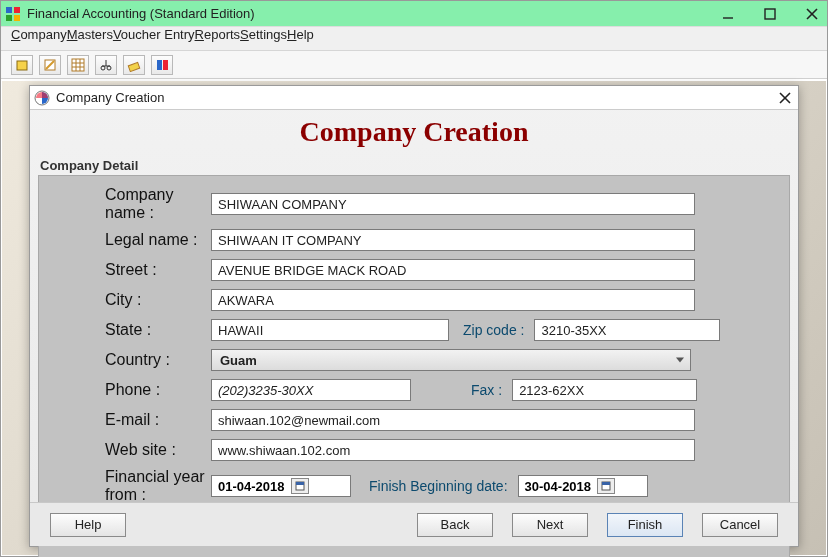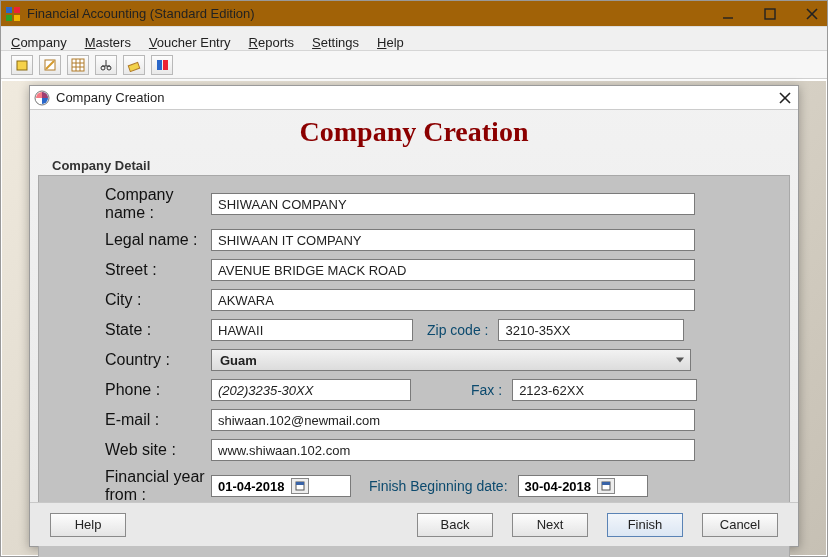--- a/index.html
+++ b/index.html
@@ -13,21 +13,21 @@
   }
   .main-window {
     width: 828px;
     height: 557px;
     border: 1px solid #999;
     background: #fff;
     position: relative;
   }
   .titlebar {
     height: 26px;
-    background: #a16207;
+    background: #86efac;
     display: flex;
     align-items: center;
     padding: 0 6px 0 4px;
     border-bottom: 1px solid #ddd;
   }
   .titlebar .app-icon {
     width: 16px; height: 16px; margin-right: 6px;
   }
   .titlebar .title {
     flex: 1;
@@ -40,23 +40,22 @@
   }
   .titlebar .win-btn {
     width: 18px; height: 18px;
     display:flex;align-items:center;justify-content:center;
     cursor: default;
   }
   .menubar {
     height: 24px;
     background: #f0f0f0;
     display: flex;
-    align-items: flex-end;
+    align-items: flex-start;
     padding: 0 10px;
-    gap: 18px;
     border-bottom: 1px solid #d6d6d6;
   }
   .menubar .menu-item {
     font-size: 13px; color: #222;
     cursor: default;
   }
   .menubar .menu-item span.u { text-decoration: underline; }
   .toolbar {
     height: 28px;
     background: #f7f7f7;
@@ -111,21 +110,20 @@
     font-size: 28px;
     color: #8b0000;
     font-weight: bold;
     padding: 6px 0 8px 0;
   }
   .dialog .fieldset-label {
     font-size: 13px;
     font-weight: bold;
     color: #333;
     padding: 2px 16px 2px 10px;
-    margin-left: 12px;
   }
   .dialog .form-area {
     background: #c2c2c2;
     margin: 0 8px;
     padding: 10px 12px 10px 12px;
     border: 1px solid #a8a8a8;
   }
   .form-row {
     display: flex;
     align-items: center;
@@ -144,21 +142,21 @@
   }
   .fld {
     height: 22px;
     border: 1px solid #7a7a7a;
     background: #fff;
     font-size: 13px;
     padding: 2px 6px;
     color: #222;
   }
   .w-long { width: 484px; }
-  .w-state { width: 202px; }
+  .w-state { width: 238px; }
   .w-phone { width: 200px; font-style: italic; }
   .w-zip  { width: 186px; }
   .w-fax  { width: 185px; }
   .select-like {
     height: 22px;
     border: 1px solid #7a7a7a;
     background: linear-gradient(#f2f2f2,#dcdcdc);
     display:flex; align-items:center;
     padding: 0 22px 0 8px;
     font-weight: bold;

